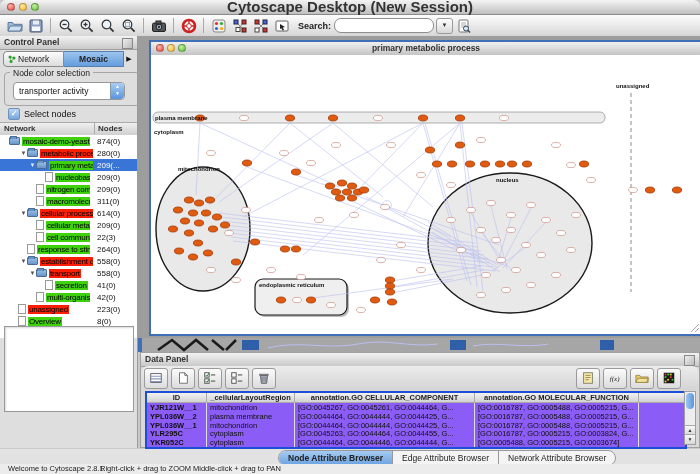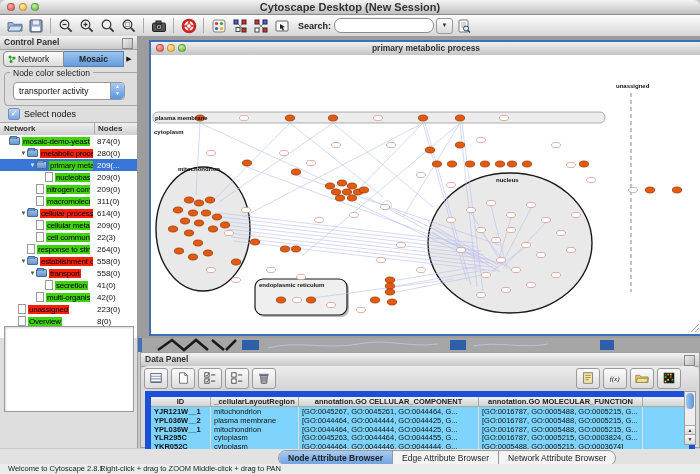--- a/index.html
+++ b/index.html
@@ -3,21 +3,21 @@
 <meta charset="utf-8">
 <style>
   html,body{margin:0;padding:0;}
   body{width:700px;height:474px;position:relative;font-family:"Liberation Sans",sans-serif;
        background:#c9c9c9;overflow:hidden;font-size:9px;color:#111;}
   .abs{position:absolute;}
   
   #titlebar{left:0;top:0;width:700px;height:14px;border-radius:6px 6px 0 0;
     background:linear-gradient(#f4f4f4,#bfbfbf);border-bottom:1px solid #8a8a8a;}
   .light{width:8px;height:8px;border-radius:50%;top:3px;border:1px solid rgba(0,0,0,.25);box-sizing:border-box;}
-  #titlebar .t{width:100%;text-align:center;font-size:11px;font-weight:bold;color:#333;line-height:14px;}
+  #titlebar .t{width:100%;text-align:center;font-size:15px;font-weight:bold;color:#333;line-height:14px;}
   
   #toolbar{left:0;top:15px;width:700px;height:21px;background:linear-gradient(#fdfdfd,#d6d6d6);
     border-bottom:1px solid #979797;display:flex;align-items:center;}
   .tbtn{width:21px;height:18px;display:flex;align-items:center;justify-content:center;}
   .tbtn svg{width:16px;height:16px;}
   .tsep{width:1px;height:15px;background:#aaa;margin:0 4px;}
   #searchlbl{font-size:9px;font-weight:bold;color:#222;margin:0 3px 0 6px;}
   #searchbox{width:86px;height:13px;border:1px solid #8e8e8e;border-radius:7px;background:#fff;
     font-size:8px;padding:0 6px;outline:none;}
   .dropbtn{width:15px;height:14px;border:1px solid #999;border-radius:3px;margin-left:2px;
@@ -77,21 +77,21 @@
   #netcanvas{position:absolute;left:0;top:13px;width:550px;height:279px;background:#fff;}
   #behindstrip{left:138px;top:338px;width:562px;height:14px;background:#a6a6a6;overflow:hidden;}
   
   #dpanel{left:140px;top:352px;width:560px;height:96px;background:#d9d9d9;border:1px solid #a0a0a0;box-sizing:border-box;}
   #dtoolbar{position:absolute;left:0;top:13px;width:100%;height:24px;background:linear-gradient(#ececec,#d4d4d4);
     display:flex;align-items:center;border-radius:7px;}
   .dbtn{width:22px;height:19px;border:1px solid #9a9a9a;border-radius:3px;margin-left:3px;
     background:linear-gradient(#fbfbfb,#dcdcdc);display:flex;align-items:center;justify-content:center;}
   .dbtn svg{width:14px;height:14px;}
   #dtright{margin-left:auto;margin-right:18px;display:flex;}
-  #dtable{position:absolute;left:4px;top:38px;width:538px;height:54px;background:#7dd3fc;border:6px solid #1d4ed8;
+  #dtable{position:absolute;left:4px;top:38px;width:538px;height:54px;background:#8b5cf6;border:2px solid #1d4ed8;
     overflow:hidden;font-size:7.5px;}
   .drow{display:flex;height:8.8px;align-items:center;}
   .drow.hdr{background:linear-gradient(#f2f2f2,#d2d2d2);border-bottom:1px solid #aaa;font-weight:bold;
     color:#222;height:9px;}
   .dcell{padding:0 3px;white-space:nowrap;overflow:hidden;border-right:1px solid #ddd;box-sizing:border-box;}
   .drow.hdr .dcell{border-right:1px solid #aaa;text-align:center;}
   .c0{width:60px;font-weight:bold;}
   .drow.hdr .c0{font-weight:bold;}
   .c1w{width:88px;}
   .c2w{width:180px;}

